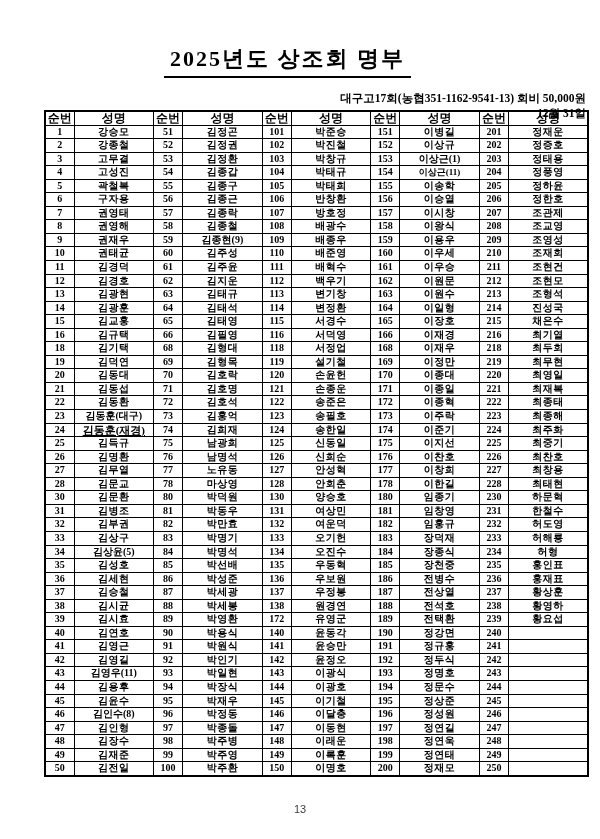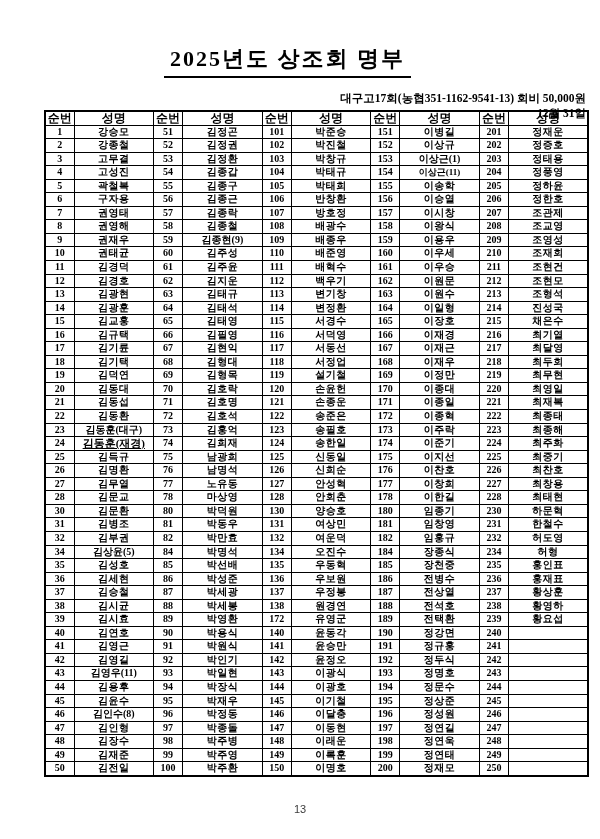--- a/index.html
+++ b/index.html
@@ -268,32 +268,20 @@
         <td class="no">66</td>
         <td class="nm">김필영</td>
         <td class="no">116</td>
         <td class="nm">서덕영</td>
         <td class="no">166</td>
         <td class="nm">이재경</td>
         <td class="no">216</td>
         <td class="nm">최기열</td>
       </tr>
       <tr>
-        <td class="no">17</td>
-        <td class="nm">김기륜</td>
-        <td class="no">67</td>
-        <td class="nm">김현익</td>
-        <td class="no">117</td>
-        <td class="nm">서동선</td>
-        <td class="no">167</td>
-        <td class="nm">이재근</td>
-        <td class="no">217</td>
-        <td class="nm">최달영</td>
-      </tr>
-      <tr>
         <td class="no">18</td>
         <td class="nm">김기택</td>
         <td class="no">68</td>
         <td class="nm">김형대</td>
         <td class="no">118</td>
         <td class="nm">서정업</td>
         <td class="no">168</td>
         <td class="nm">이재우</td>
         <td class="no">218</td>
         <td class="nm">최두회</td>
@@ -448,20 +436,32 @@
         <td class="no">82</td>
         <td class="nm">박만효</td>
         <td class="no">132</td>
         <td class="nm">여운덕</td>
         <td class="no">182</td>
         <td class="nm">임홍규</td>
         <td class="no">232</td>
         <td class="nm">허도영</td>
       </tr>
       <tr>
+        <td class="no">33</td>
+        <td class="nm">김상구</td>
+        <td class="no">83</td>
+        <td class="nm">박명기</td>
+        <td class="no">133</td>
+        <td class="nm">오기헌</td>
+        <td class="no">183</td>
+        <td class="nm">장덕재</td>
+        <td class="no">233</td>
+        <td class="nm">허해룡</td>
+      </tr>
+      <tr>
         <td class="no">34</td>
         <td class="nm" style="letter-spacing: 0px;">김상윤(5)</td>
         <td class="no">84</td>
         <td class="nm">박명석</td>
         <td class="no">134</td>
         <td class="nm">오진수</td>
         <td class="no">184</td>
         <td class="nm">장종식</td>
         <td class="no">234</td>
         <td class="nm">허형</td>

